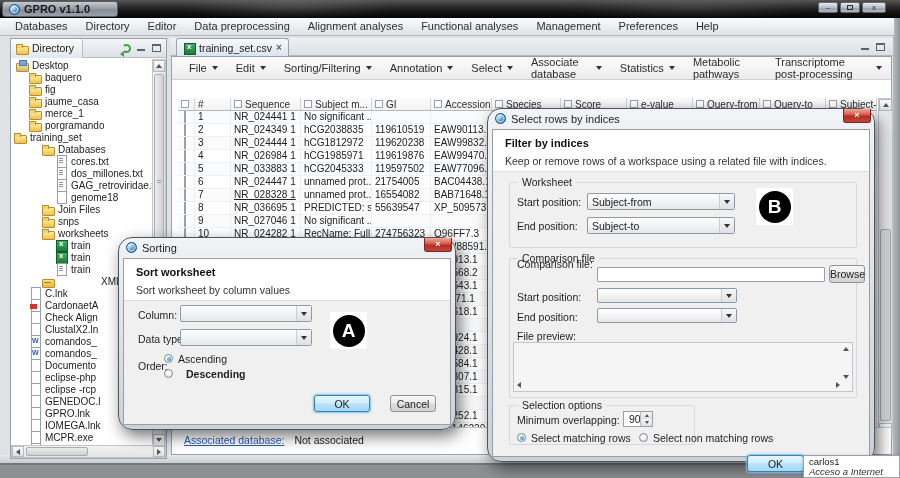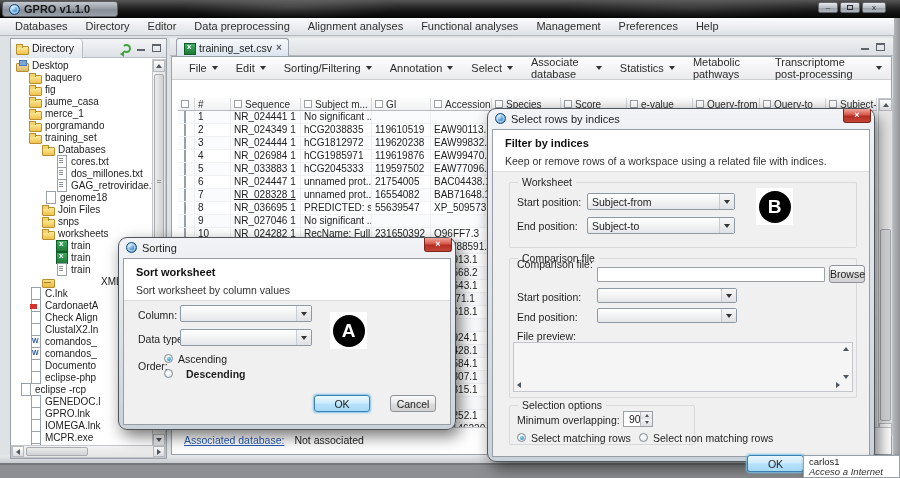--- a/index.html
+++ b/index.html
@@ -113,21 +113,21 @@
 
   .tbl-vsb { position:absolute; left:706px; top:41px; width:15px; height:338px; }
 
   .assoc-bar { position:absolute; left:0; bottom:3px; right:0; height:24px; background:#fff; border-top:1px solid #c6c9cc;
     display:flex; align-items:center; padding-left:12px; font-size:10.5px; }
   .assoc-link { color:#2a5db0; text-decoration:underline; }
   .assoc-val { margin-left:10px; color:#1c1c1c; }
 
   
   .dialog { position:absolute; background:linear-gradient(180deg,#f1f3f6,#c9d1d9); border:1px solid #4f555b;
-    border-radius:9px; box-shadow:4px 6px 16px rgba(0,0,0,.55); }
+    border-radius:14px; box-shadow:4px 6px 16px rgba(0,0,0,.55); }
   .dlg-title { height:19px; display:flex; align-items:center; gap:5px; padding:0 3px 0 7px; font-size:11px; color:#1e1e1e; }
   .dlg-close { margin-left:auto; width:28px; height:14px; align-self:flex-start; margin-top:0;
     background:linear-gradient(180deg,#f0a89e,#d8564a 45%,#b32d21 55%,#c4473a); border:1px solid #7c241e;
     border-top:none; border-radius:0 0 3px 3px; color:#fff; font-size:9px; line-height:13px; text-align:center; font-weight:bold; }
   .dlg-body { position:absolute; left:4px; right:4px; top:20px; bottom:4px; background:#f0f0f0; border:1px solid #989ea5; }
   .dlg-header { position:absolute; left:0; right:0; top:0; background:#fff; border-bottom:1px solid #dcdcdc; padding:7px 12px 0 12px; }
   .dlg-header .h { font-weight:bold; font-size:11px; color:#111; }
   .dlg-header .s { font-size:10.5px; color:#333; margin-top:6px; }
 
   .group { position:absolute; border:1px solid #d7d9db; border-radius:2px; }
@@ -232,41 +232,41 @@
         <span class="tlabel">jaume_casa</span>
       </div>
       <div class="tree-item" style="padding-left: 17px;">
         <span class="ic ic-folder"></span>
         <span class="tlabel">merce_1</span>
       </div>
       <div class="tree-item" style="padding-left: 17px;">
         <span class="ic ic-folder"></span>
         <span class="tlabel">porgramando</span>
       </div>
-      <div class="tree-item" style="padding-left: 17px; text-align: center;">
+      <div class="tree-item" style="padding-left: 2px; text-align: center;">
         <span class="ic ic-folder"></span>
         <span class="tlabel">training_set</span>
       </div>
       <div class="tree-item" style="padding-left: 30px;">
         <span class="ic ic-folder"></span>
         <span class="tlabel">Databases</span>
       </div>
       <div class="tree-item" style="padding-left: 43px;">
         <span class="ic ic-txt"></span>
         <span class="tlabel">cores.txt</span>
       </div>
       <div class="tree-item" style="padding-left: 43px;">
         <span class="ic ic-txt"></span>
         <span class="tlabel">dos_millones.txt</span>
       </div>
       <div class="tree-item" style="padding-left: 43px;">
         <span class="ic ic-txt"></span>
         <span class="tlabel">GAG_retroviridae.txt</span>
       </div>
-      <div class="tree-item" style="padding-left: 32px;">
+      <div class="tree-item" style="padding-left: 43px;">
         <span class="ic ic-file"></span>
         <span class="tlabel">genome18</span>
       </div>
       <div class="tree-item" style="padding-left: 30px;">
         <span class="ic ic-folder"></span>
         <span class="tlabel">Join Files</span>
       </div>
       <div class="tree-item" style="padding-left: 30px;">
         <span class="ic ic-folder"></span>
         <span class="tlabel">snps</span>
@@ -316,21 +316,21 @@
         <span class="tlabel">comandos_</span>
       </div>
       <div class="tree-item" style="padding-left: 17px;">
         <span class="ic ic-file"></span>
         <span class="tlabel">Documento</span>
       </div>
       <div class="tree-item" style="padding-left: 17px;">
         <span class="ic ic-file"></span>
         <span class="tlabel">eclipse-php</span>
       </div>
-      <div class="tree-item" style="padding-left: 7px;">
+      <div class="tree-item" style="padding-left: 17px;">
         <span class="ic ic-file"></span>
         <span class="tlabel">eclipse -rcp</span>
       </div>
       <div class="tree-item" style="padding-left: 17px;">
         <span class="ic ic-file"></span>
         <span class="tlabel">GENEDOC.l</span>
       </div>
       <div class="tree-item" style="padding-left: 17px;">
         <span class="ic ic-file"></span>
         <span class="tlabel">GPRO.lnk</span>
@@ -596,21 +596,21 @@
             <div class="td" style="width: 66px;"></div>
             <div class="td" style="width: 67px;"></div>
             <div class="td" style="width: 66px;"></div>
             <div class="td" style="width: 51px;"></div>
           </div>
           <div class="trow">
             <div class="td" style="width: 17px;"><span class="cb"></span></div>
             <div class="td" style="width: 36px;">10</div>
             <div class="td" style="width: 70px;">NR_024282 1</div>
             <div class="td" style="width: 71px;">RecName: Full...</div>
-            <div class="td" style="width: 59px;">231650392</div>
+            <div class="td" style="width: 59px;">274756323</div>
             <div class="td" style="width: 61px;">Q96FF7.3</div>
             <div class="td" style="width: 69px;"></div>
             <div class="td" style="width: 66px;"></div>
             <div class="td" style="width: 66px;"></div>
             <div class="td" style="width: 67px;"></div>
             <div class="td" style="width: 66px;"></div>
             <div class="td" style="width: 51px;"></div>
           </div>
           <div class="trow">
             <div class="td" style="width: 17px;"><span class="cb"></span></div>

